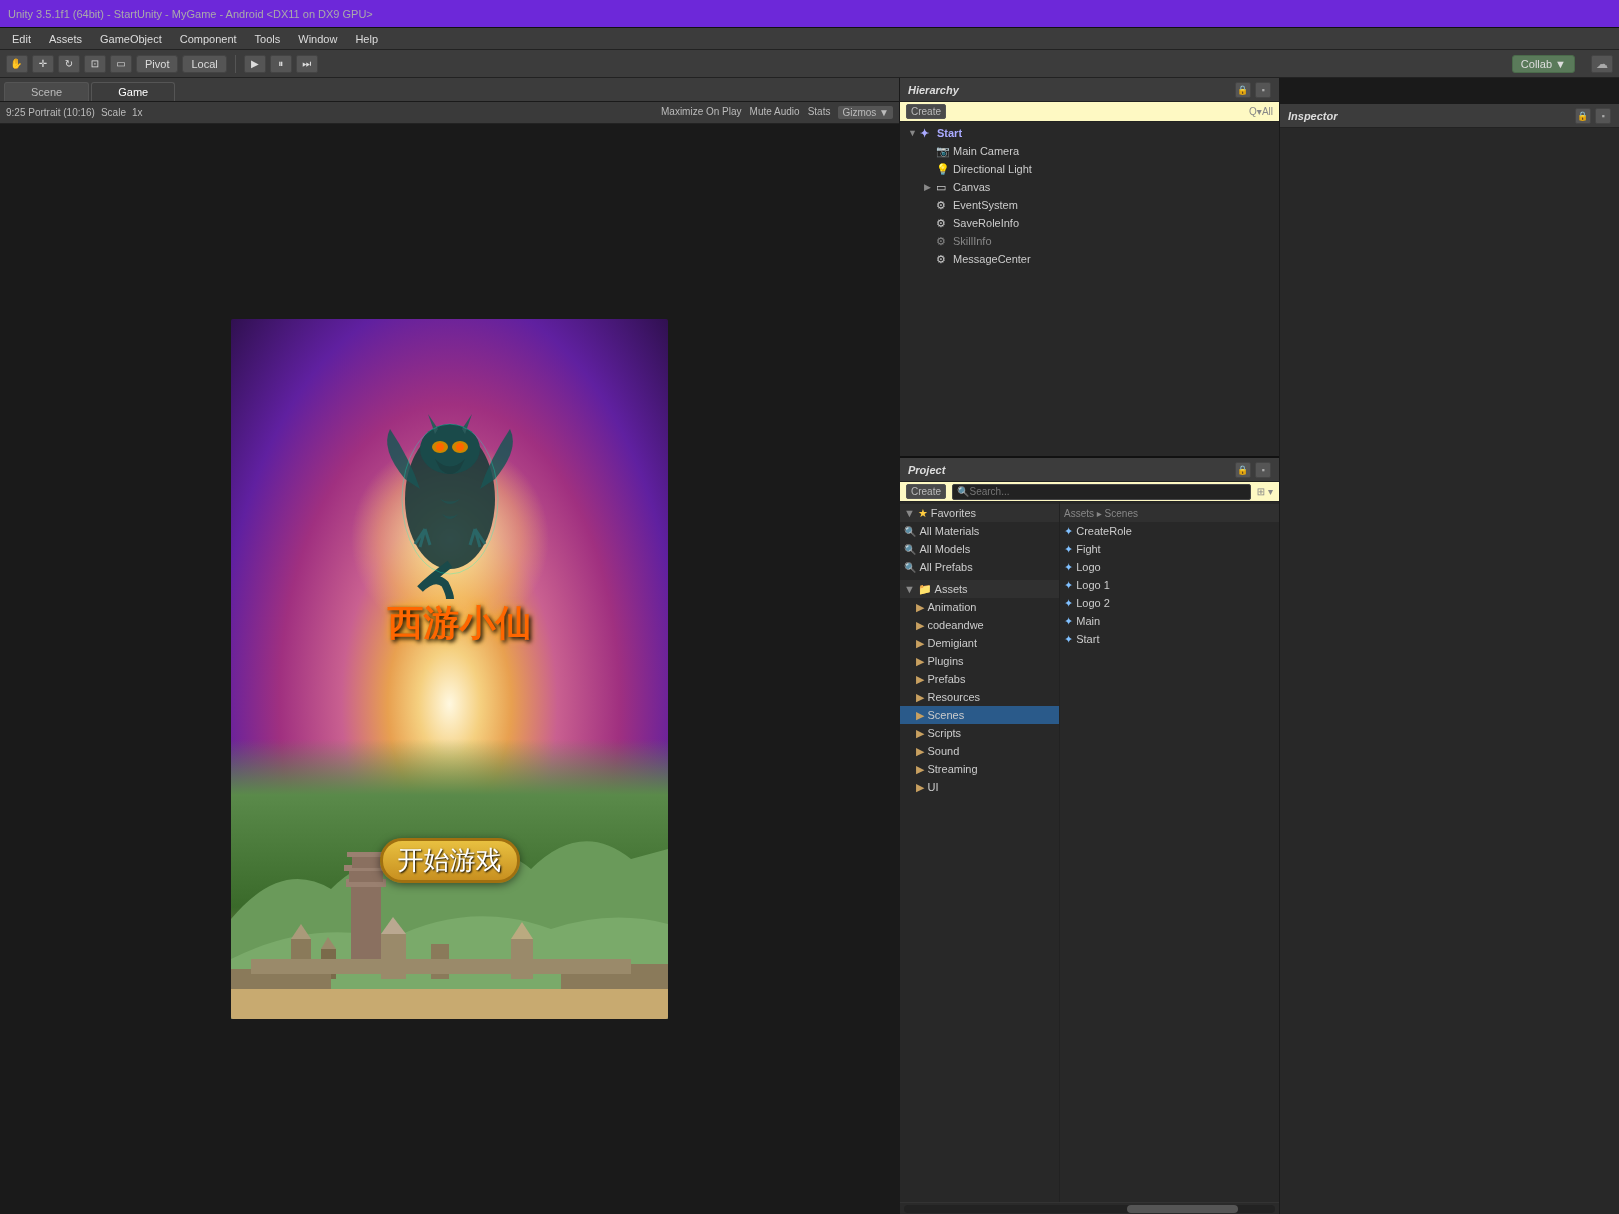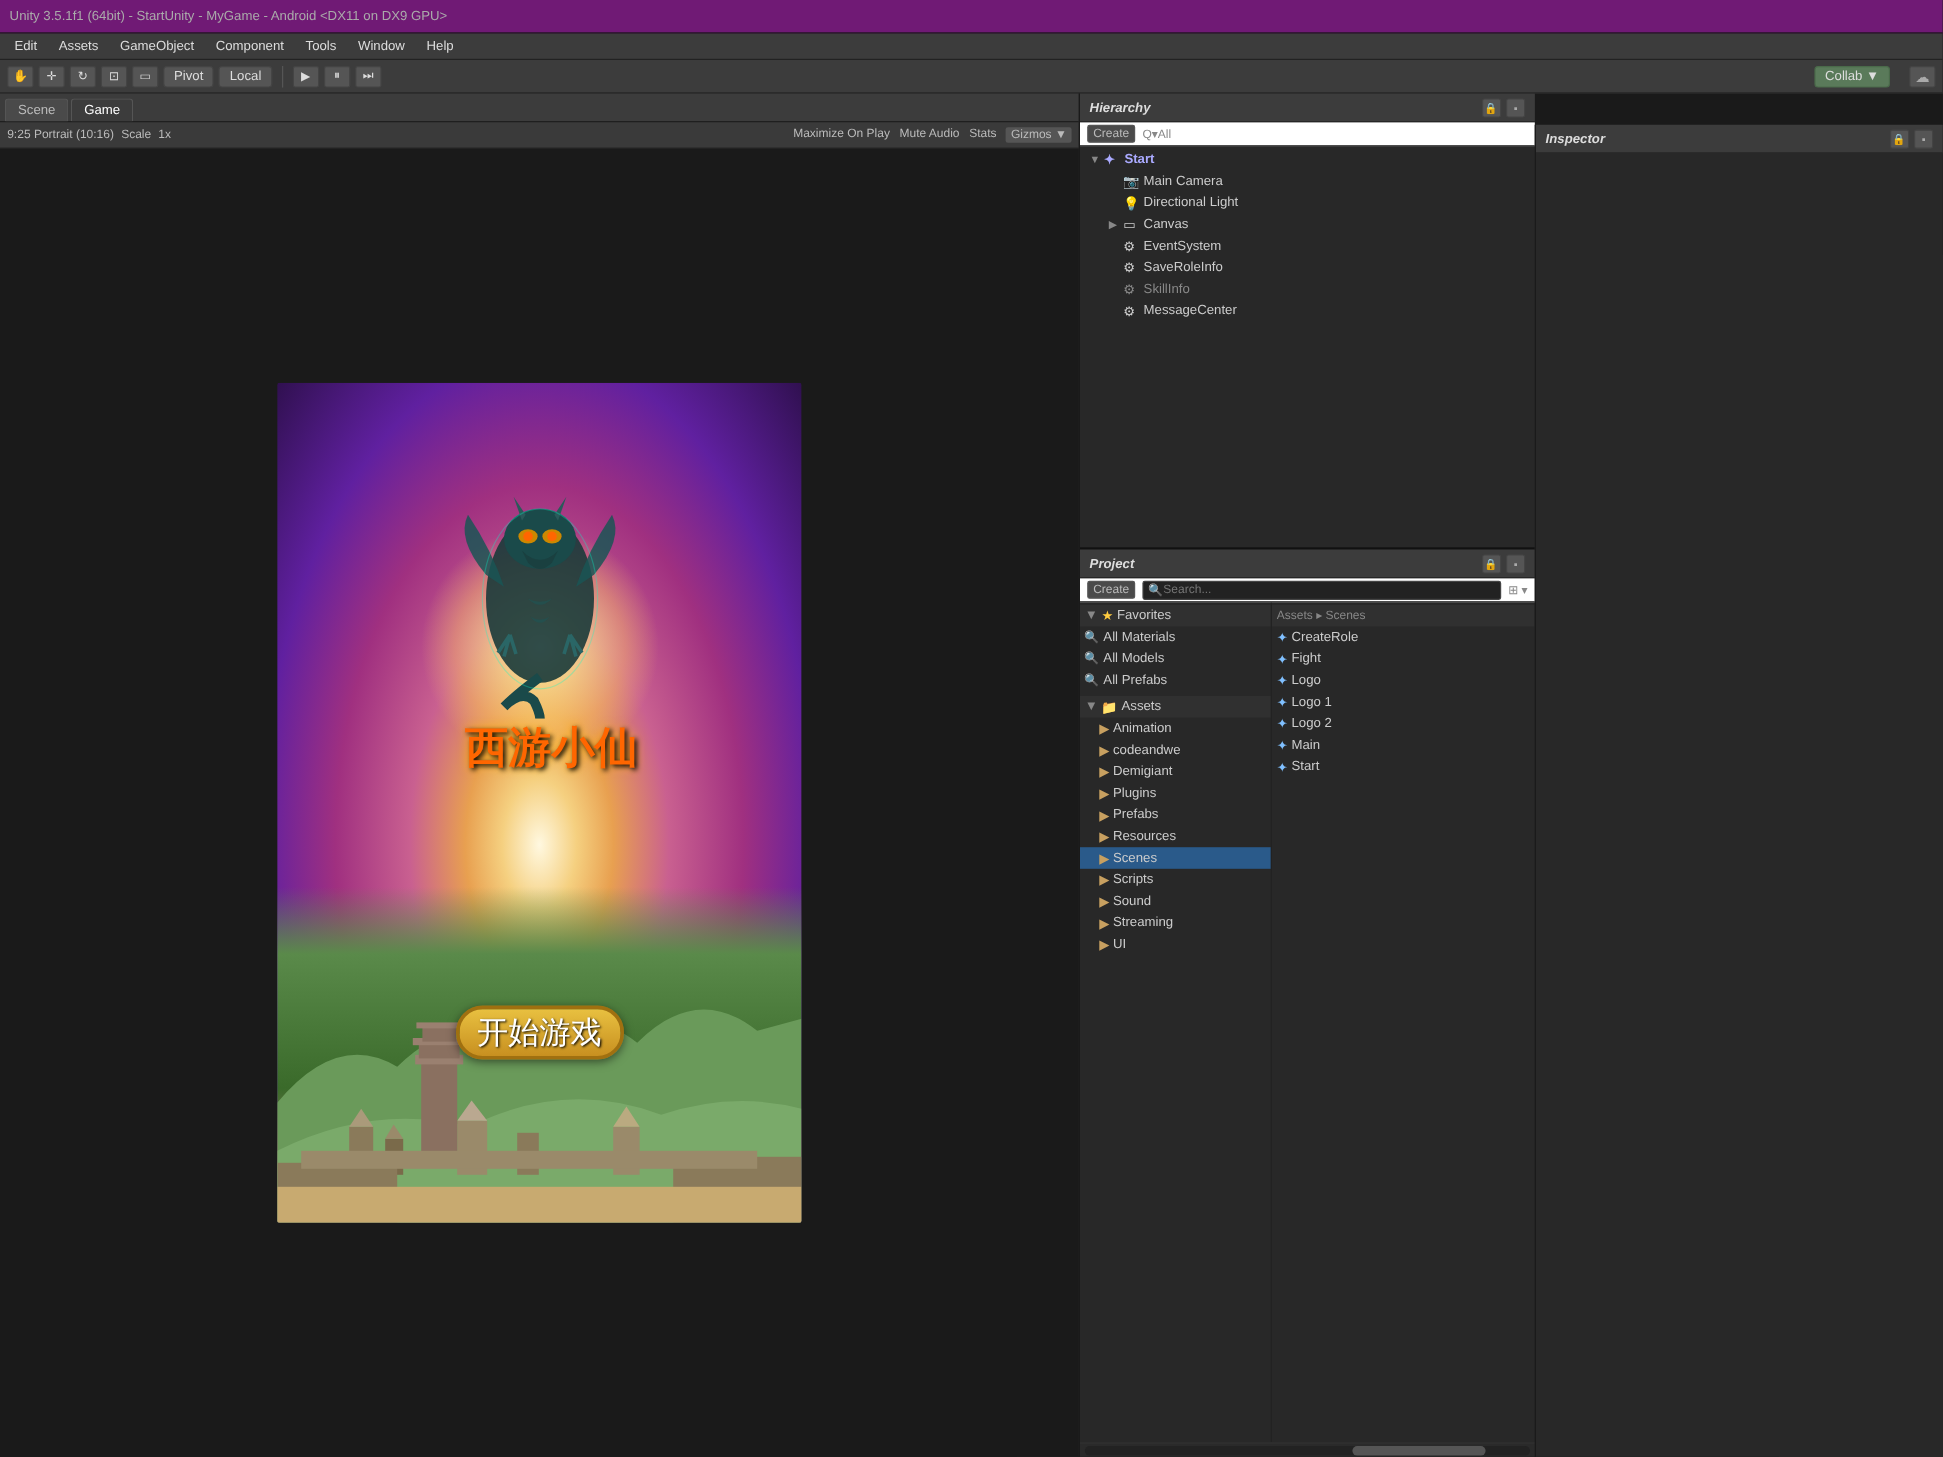--- a/index.html
+++ b/index.html
@@ -9,21 +9,21 @@
       background: #1a1a1a;
       font-family: 'Arial', sans-serif;
       font-size: 12px;
       color: #ccc;
       overflow: hidden;
     }
 
     
     .title-bar {
       height: 28px;
-      background: #701a75;
+      background: #6d28d9;
       display: flex;
       align-items: center;
       padding: 0 8px;
       font-size: 11px;
       color: #aaa;
       border-bottom: 1px solid #111;
     }
 
     
     .menu-bar {
@@ -92,21 +92,21 @@
       display: flex; align-items: center; justify-content: center;
       cursor: pointer; font-size: 12px; color: #aaa;
     }
 
     
     .main-layout {
       display: flex;
       height: calc(1214px - 78px);
     }
     .tab {
-      padding: 3px 10px;
+      padding: 3px 26px;
       font-size: 11px;
       color: #bbb;
       cursor: pointer;
       border-radius: 3px 3px 0 0;
       background: #4a4a4a;
       border: 1px solid #555;
       border-bottom: none;
       text-align: center;
     }
     .tab.active {
@@ -273,27 +273,28 @@
       width: 16px; height: 16px;
       background: #555;
       border: 1px solid #444;
       border-radius: 2px;
       display: flex; align-items: center; justify-content: center;
       cursor: pointer; font-size: 9px; color: #aaa;
     }
 
     .panel-toolbar {
       height: 20px;
-      background: #ffffff;
+      background: #fef9c3;
       display: flex;
       align-items: center;
       padding: 0 6px;
       gap: 6px;
       border-bottom: 1px solid #222;
       flex-shrink: 0;
+      justify-content: space-between;
     }
     .panel-toolbar-btn {
       font-size: 10px;
       color: #bbb;
       cursor: pointer;
       padding: 1px 4px;
       background: #4a4a4a;
       border: 1px solid #555;
       border-radius: 2px;
     }

